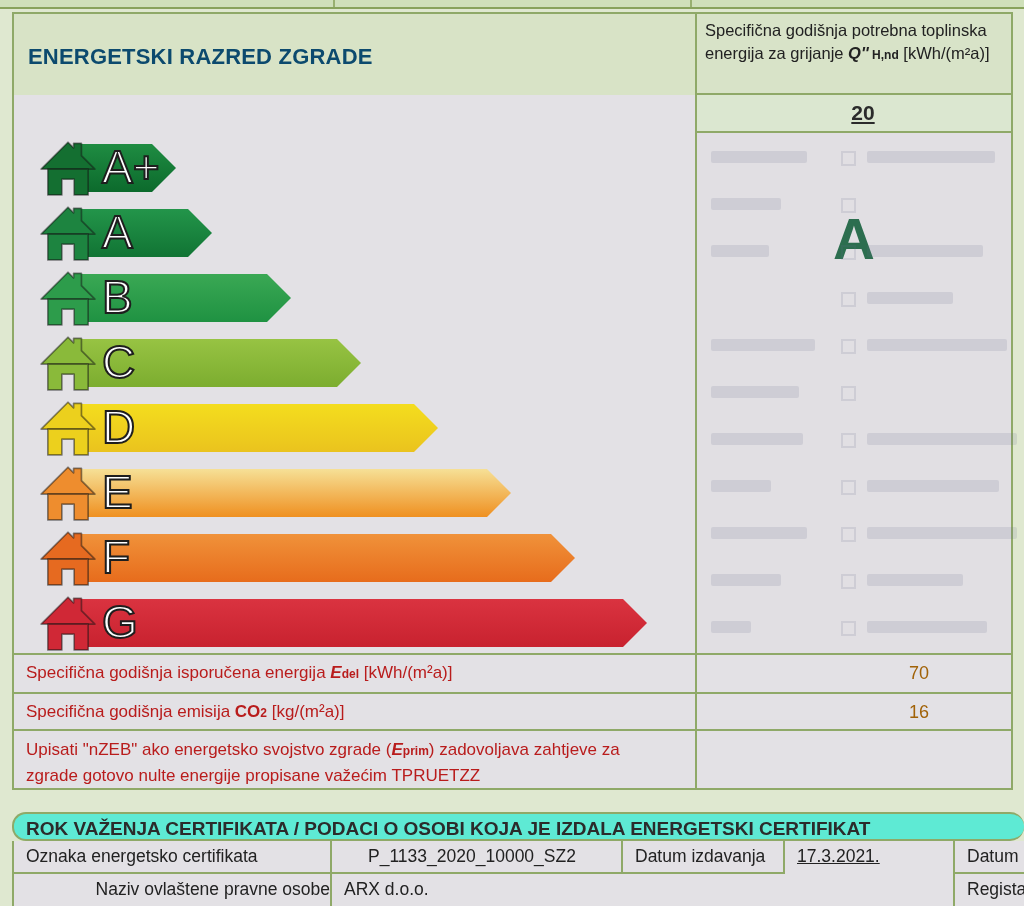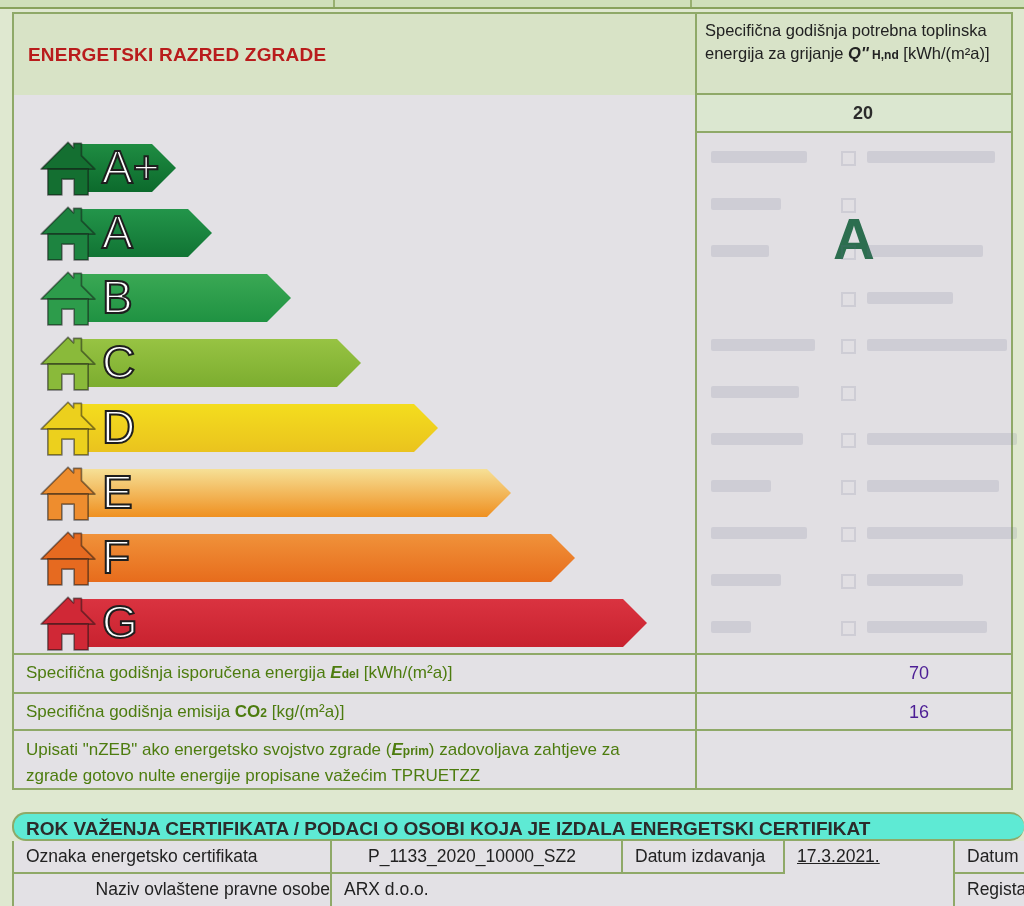--- a/index.html
+++ b/index.html
@@ -9,27 +9,27 @@
   
   .top-strip{position:absolute;left:0;top:0;width:1024px;height:7px;background:#cfe0ba;border-bottom:2px solid #88a35c;}
   .top-tick{position:absolute;top:0;width:2px;height:7px;background:#98b070;}
 
   
   .cell{position:absolute;box-sizing:border-box;padding-left:18px;}
 
   
   .hdr-left{left:12px;top:12px;width:683px;height:83px;background:#d8e3c6;
             border-left:2px solid #8fa968;border-top:2px solid #8fa968;}
-  .hdr-left .title{position:absolute;left:14px;top:30px;font-size:19px;font-weight:bold;color:#b91c1c;letter-spacing:.2px;}
+  .hdr-left .title{position:absolute;left:14px;top:30px;font-size:22px;font-weight:bold;color:#0c4a6e;letter-spacing:.2px;}
   .hdr-right{left:695px;top:12px;width:318px;height:83px;background:#d8e3c8;
              border:2px solid #8fa968;}
   .hdr-right .txt{position:absolute;left:8px;top:5px;width:300px;font-size:16.5px;line-height:1.42;color:#222;}
   .cell-20{left:695px;top:95px;width:318px;height:38px;background:#dbe7d0;
            border-left:2px solid #8fa968;border-right:2px solid #8fa968;border-bottom:2px solid #8fa968;
-           text-align:center;font-size:18px;font-weight:bold;line-height:36px;color:#2b2b2b;}
+           text-align:center;font-size:21px;font-weight:bold;line-height:36px;color:#2b2b2b;text-decoration:underline;}
 
   
   .chart-cell{left:12px;top:95px;width:683px;height:558px;background:#e3e1e5;
               border-left:2px solid #8fa968;}
   .class-cell{left:695px;top:133px;width:318px;height:520px;background:#e1dfe3;
               border-left:2px solid #8fa968;border-right:2px solid #8fa968;}
   .result-letter{position:absolute;left:0;top:72px;width:100%;text-align:center;
                  font-size:58px;font-weight:bold;color:#2c6e4f;}
 
   
@@ -41,23 +41,23 @@
           -webkit-text-stroke:2px #1e1e1e;text-shadow:0 0 1px #1e1e1e;}
 
   
   .ghost-row{position:absolute;left:14px;height:13px;opacity:.15;filter:blur(.7px);}
   .g-bar{position:absolute;top:0;height:12px;background:#676c8c;border-radius:2px;}
   .g-box{position:absolute;left:130px;top:0;width:11px;height:11px;border:2px solid #676c8c;background:transparent;}
 
   
   .vrow{position:absolute;left:12px;width:1001px;background:#e3e1e5;box-sizing:border-box;
         border-left:2px solid #8fa968;border-right:2px solid #8fa968;border-top:2px solid #8fa968;}
-  .vrow .lbl{position:absolute;left:12px;top:8px;font-size:17px;color:#4d7c0f;}
+  .vrow .lbl{position:absolute;left:12px;top:8px;font-size:17px;color:#b91c1c;}
   .vrow .divider{position:absolute;left:681px;top:0;width:2px;height:100%;background:#8fa968;}
-  .vrow .val{position:absolute;right:82px;top:8px;font-size:18px;color:#4c1d95;}
+  .vrow .val{position:absolute;right:82px;top:8px;font-size:18px;color:#a16207;}
   .sym{font-weight:bold;font-style:italic;}
   .symu{font-weight:bold;}
   .sub{font-weight:bold;font-size:12px;}
   .row-70{top:653px;height:39px;}
   .row-16{top:692px;height:37px;}
   .row-nzeb{top:729px;height:61px;border-bottom:2px solid #8fa968;}
   .row-nzeb .lbl{width:640px;line-height:1.5;top:6px;}
 
   
   .ft-hdr{left:12px;top:812px;width:1012px;height:29px;background:#5eead4;

